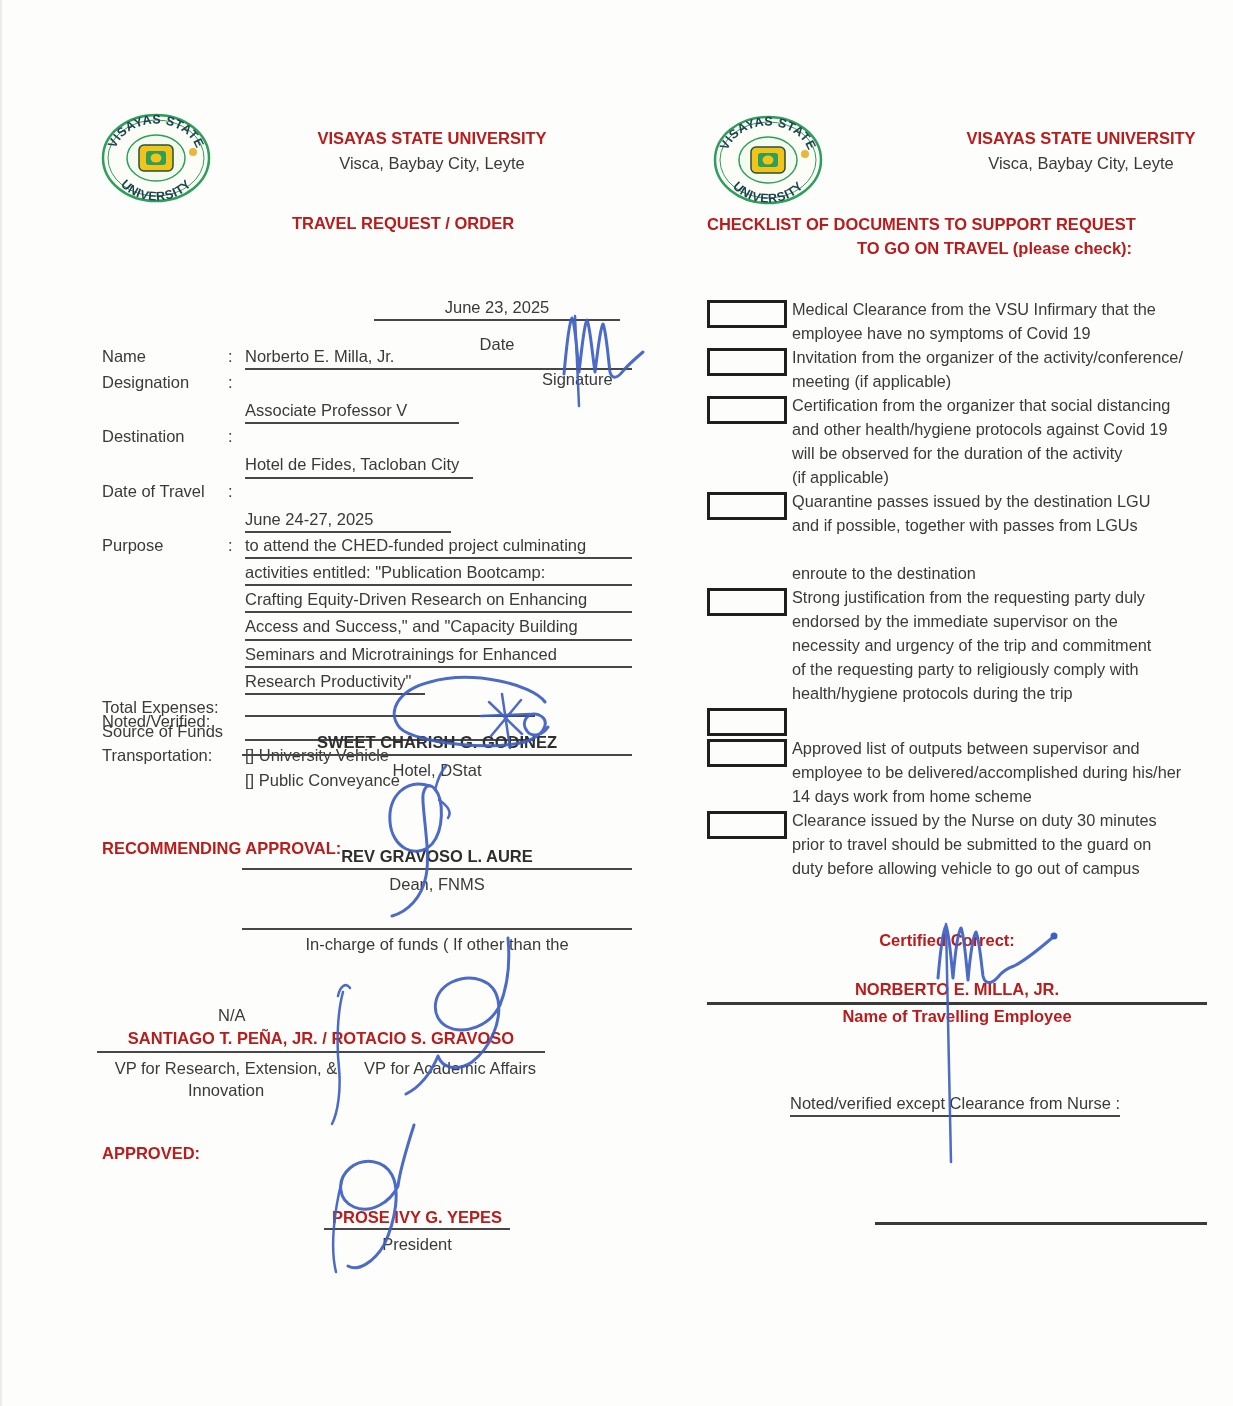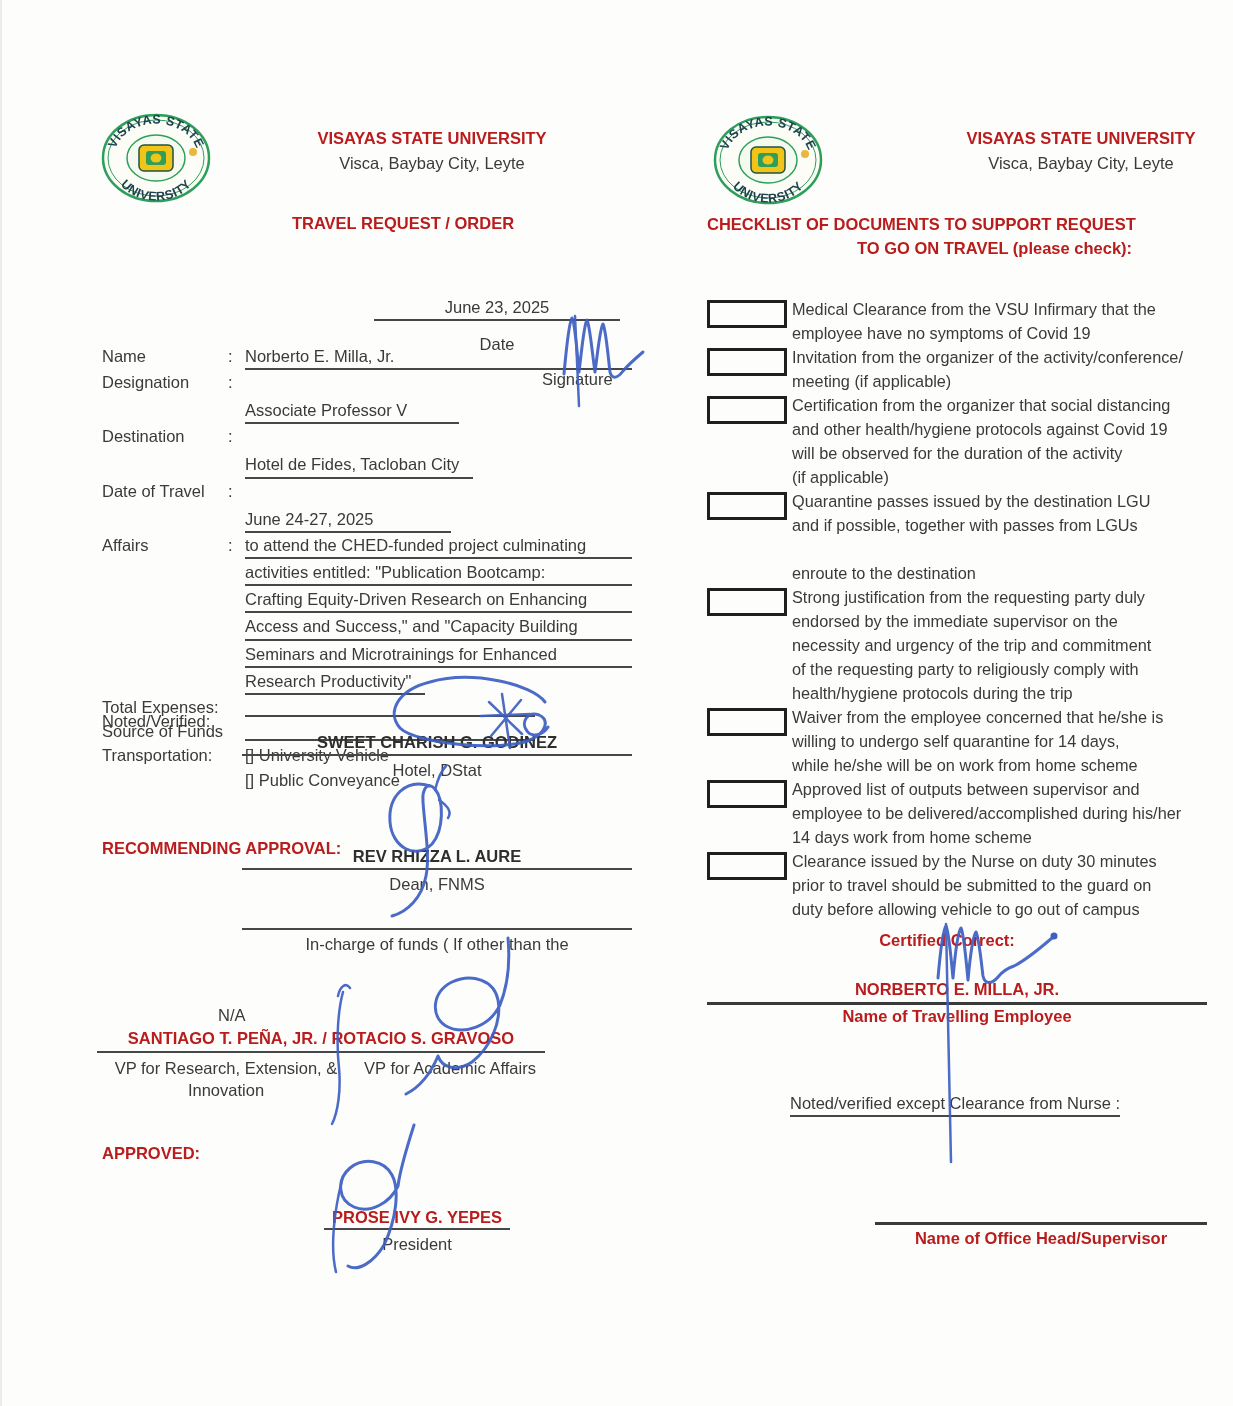--- a/index.html
+++ b/index.html
@@ -94,21 +94,21 @@
       <div class="flabel">Destination</div>
       <div class="fsep">:</div>
       <div class="fval"><span class="val-fit">Hotel de Fides, Tacloban City</span></div>
     </div>
     <div class="frow">
       <div class="flabel">Date of Travel</div>
       <div class="fsep">:</div>
       <div class="fval"><span class="val-fit" style="min-width:192px;">June 24-27, 2025</span></div>
     </div>
     <div class="frow">
-      <div class="flabel">Affairs</div>
+      <div class="flabel">Purpose</div>
       <div class="fsep">:</div>
       <div class="fval">
           <span class="pline">to attend the CHED-funded project culminating</span>
         </div>
     </div>
     <div class="frow">
         <div class="flabel"></div>
         <div class="fsep"></div>
       <div class="fval">
           <span class="pline">activities entitled: "Publication Bootcamp:</span>
@@ -160,21 +160,21 @@
   </div>
 
   <div class="abs" style="left:100px;top:712px;">Noted/Verified:</div>
   <div class="abs sigblk" style="left:240px;top:733px;width:390px;">
     <div class="sname">SWEET CHARISH G. GODINEZ</div>
     <div class="srole">Hotel, DStat</div>
   </div>
 
   <div class="abs b" style="left:100px;top:806px;margin-top:33px;">RECOMMENDING APPROVAL:</div>
   <div class="abs sigblk" style="left:240px;top:847px;width:390px;">
-    <div class="sname">REV RHIZZA L. AURE</div>
+    <div class="sname">REV GRAVOSO L. AURE</div>
     <div class="srole">Dean, FNMS</div>
   </div>
 
   <div class="abs sigblk" style="left:240px;top:908px;width:390px;">
     <div class="ul2" style="height:20px;"></div>
     <div class="capline" style="padding-top:3px;">In-charge of  funds ( If other than the</div>
   </div>
 
   <div class="abs" style="left:95px;top:1003px;width:448px;">
     <div style="padding-left:121px;line-height:24px;">N/A</div>
@@ -250,23 +250,20 @@
     <div class="ck-item">
       <div class="ck-box"></div>
       <div class="ck-text">Strong justification from the requesting party duly
 endorsed by the immediate supervisor on the
 necessity and urgency of the trip and commitment
 of the requesting party to religiously comply with
 health/hygiene protocols during the trip</div>
     </div>
     <div class="ck-item">
       <div class="ck-box"></div>
-      <div class="ck-text">Waiver from the employee concerned that he/she is
-willing to undergo self quarantine for 14 days,
-while he/she will be on work from home scheme</div>
     </div>
     <div class="ck-item">
       <div class="ck-box"></div>
       <div class="ck-text">Approved list of outputs between supervisor and
 employee to be delivered/accomplished during his/her
 14 days work from home scheme</div>
     </div>
     <div class="ck-item">
       <div class="ck-box"></div>
       <div class="ck-text">Clearance issued by the Nurse on duty 30 minutes
@@ -281,21 +278,20 @@
     <div class="b" style="padding-bottom:3px;border-bottom:3px solid #3a3a3a;">NORBERTO E. MILLA, JR.</div>
     <div class="b" style="padding-top:2px;">Name of Travelling Employee</div>
   </div>
 
   <div class="abs" style="left:788px;top:1094px;">
     <span class="ul2" style="display:inline-block;padding-bottom:2px;">Noted/verified except Clearance from Nurse :</span>
   </div>
 
   <div class="abs sigblk" style="left:873px;top:1204px;width:332px;">
     <div class="ul3" style="height:18px;"></div>
-    <div class="b" style="padding-top:4px;">Name of Office Head/Supervisor</div>
   </div>
 
   <svg class="sig-overlay" width="1233" height="1406" viewBox="0 0 1233 1406">
     <g fill="none" stroke="#3d5fc2" stroke-width="3" stroke-linecap="round" stroke-linejoin="round" opacity="0.92">
 
       <path d="M562,374 C564,352 567,322 570,318 C573,322 575,352 577,372 C580,348 582,324 585,320 C588,326 590,352 593,372 C596,350 598,328 601,324 C604,330 606,356 608,372 C610,380 616,378 621,371 C626,365 634,358 641,352"></path>
       <path stroke-width="2.5" d="M573,316 L577,406"></path>
 
       <path d="M543,702 C530,684 470,670 428,682 C396,690 384,712 398,728 C414,744 500,752 528,740 C544,733 548,720 537,715 C526,711 518,722 525,731 C530,738 541,735 546,727"></path>
       <path stroke-width="2.5" d="M500,694 L508,748 M479,716 L528,714 M487,702 L520,734 M519,700 L489,736"></path>

